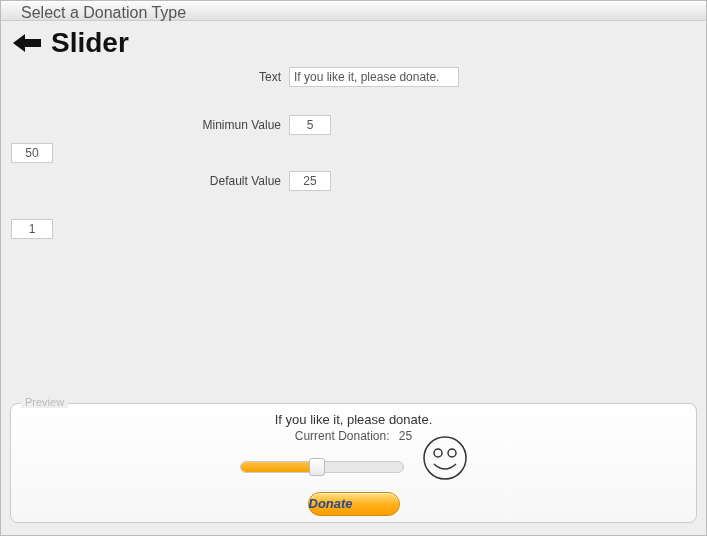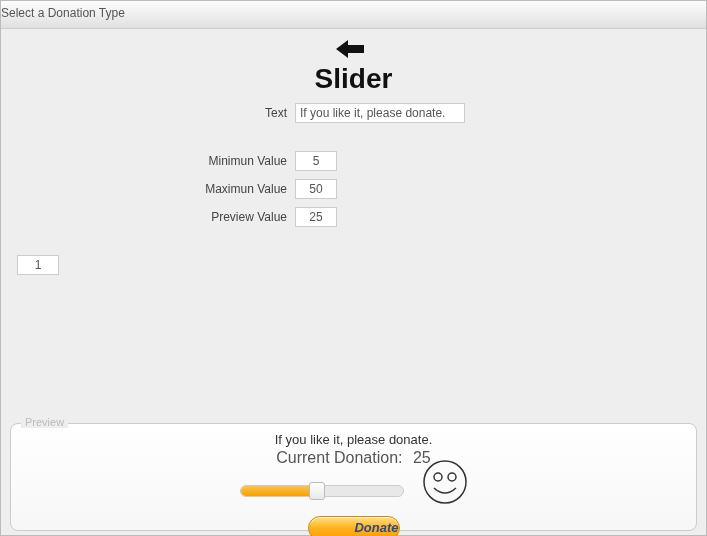--- a/index.html
+++ b/index.html
@@ -11,47 +11,46 @@
     overflow: hidden;
     font-size: 13px;
     color: #333;
   }
   .window {
     width: 707px; height: 536px;
     background: #eeeeee;
     border: 1px solid #bbb;
   }
   .titlebar {
-    height: 28px;
+    height: 20px;
     background: linear-gradient(#fdfdfd, #e0e0e0);
     border-bottom: 1px solid #ccc;
-    padding: 0 0;
-    font-size: 12px;
+    padding: 0 20px;
+    font-size: 16px;
     color: #555;
     line-height: 24px;
   }
   .header {
     display: flex;
     align-items: center;
     padding: 6px 10px 4px 10px;
-    flex-direction: column;
   }
   .back-arrow {
     width: 34px; height: 28px;
     margin-right: 6px;
     cursor: pointer;
     display: flex; align-items: center; justify-content: center;
   }
   .page-title {
     font-size: 28px;
     font-weight: bold;
     color: #111;
   }
   .form-area {
-    padding: 4px 10px 0 16px;
+    padding: 4px 10px 0 10px;
   }
   .form-row {
     display: flex;
     align-items: center;
     margin-bottom: 8px;
   }
   .form-row.gap { margin-top: 28px; }
   .form-label {
     width: 278px;
     text-align: right;
@@ -66,21 +65,21 @@
     padding: 1px 4px;
     font-size: 12px;
     color: #555;
   }
   .form-input.txt { width: 170px; }
   .form-input.num { width: 42px; text-align: center; }
 
   .preview-wrap {
     position: absolute;
     left: 9px; right: 9px; bottom: 8px;
-    height: 108px;
+    height: 120px;
     border-radius: 27px;
   }
   .preview-box {
     border: 1px solid #ccc;
     border-radius: 8px;
     background: linear-gradient(#ffffff, #f7f7f7);
     height: 100%;
     position: relative;
     padding-top: 6px;
   }
@@ -97,21 +96,21 @@
     display: flex;
     flex-direction: column;
     align-items: center;
   }
   .preview-text {
     font-size: 13px;
     color: #333;
     margin-top: 2px;
   }
   .preview-current {
-    font-size: 16px;
+    font-size: 12px;
     color: #555;
     margin-top: 2px;
   }
   .preview-current .val { margin-left: 6px; }
   .slider-row {
     display: flex;
     align-items: center;
     margin-top: 6px;
   }
   .slider {
@@ -143,21 +142,21 @@
   .donate-btn {
     margin-top: 8px;
     width: 92px; height: 24px;
     border: 1px solid #d08a00;
     border-radius: 12px;
     background: linear-gradient(#ffe083, #ffb21e 50%, #ff9c00);
     color: #2a4a8b;
     font-weight: bold;
     font-style: italic;
     font-size: 13px;
-    text-align: right;
+    text-align: left;
     line-height: 22px;
     cursor: pointer;
     box-shadow: inset 0 1px 0 rgba(255,255,255,0.7);
   }
   .rel { position: relative; height: calc(100% - 24px); }
 </style>
 </head>
 <body>
 
 <div class="window">
@@ -176,25 +175,24 @@
     <div class="form-area">
       <div class="form-row">
         <div class="form-label">Text</div>
         <input class="form-input txt" value="If you like it, please donate." style="">
       </div>
       <div class="form-row gap">
         <div class="form-label">Minimun Value</div>
         <input class="form-input num" value="5" style="">
       </div>
       <div class="form-row">
-        <div class="form-label">Maximun Value</div>
         <input class="form-input num" value="50" style="">
       </div>
       <div class="form-row">
-        <div class="form-label">Preview Value</div>
+        <div class="form-label">Default Value</div>
         <input class="form-input num" value="25" style="">
       </div>
       <div class="form-row gap">
         <input class="form-input num" value="1" style="">
       </div>
     </div>
 
     <div class="preview-wrap">
       <div class="preview-box">
         <div class="preview-legend">Preview</div>

